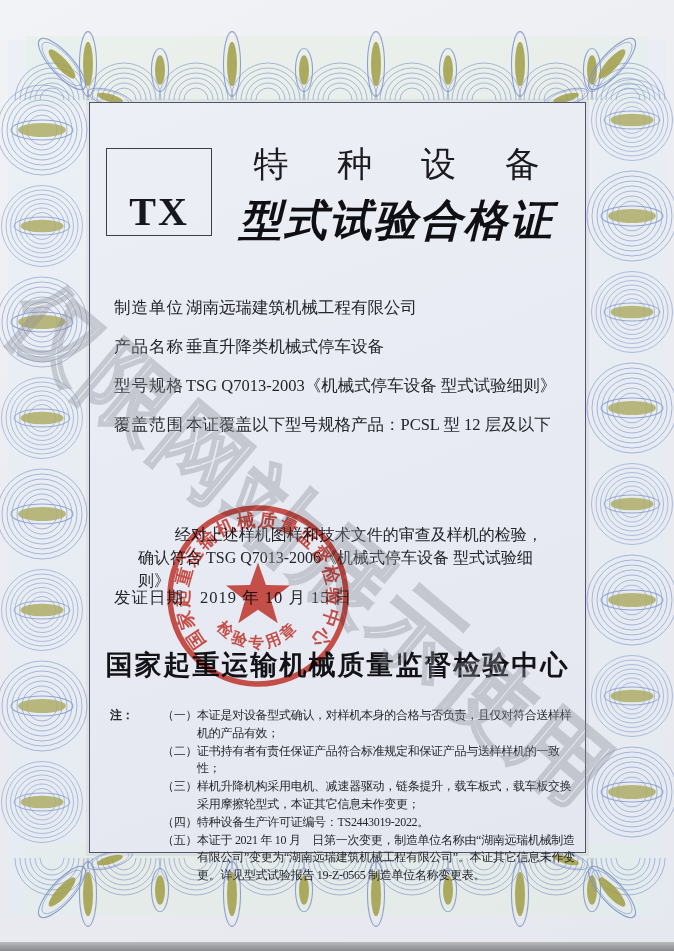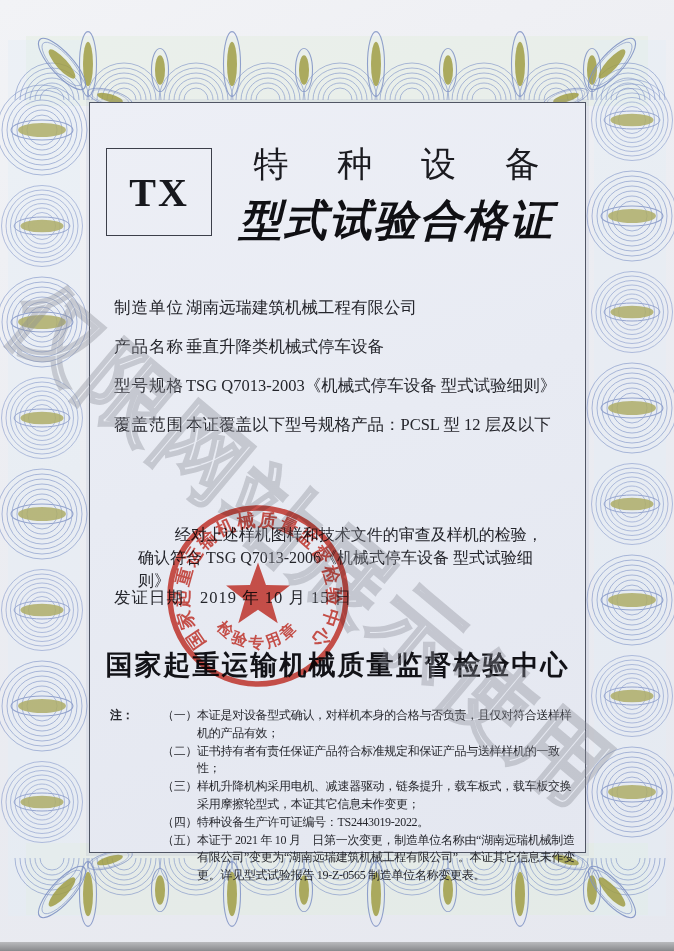--- a/index.html
+++ b/index.html
@@ -8,21 +8,21 @@
         background:linear-gradient(155deg,#f2f3f6 0%,#ecedf2 40%,#e6e8ef 100%);}
   svg.deco{position:absolute;left:0;top:0;z-index:1;}
   .photo-edge{position:absolute;left:0;bottom:0;width:100%;height:9px;z-index:9;
         background:linear-gradient(#b9babd,#88898c);}
   .frame{position:absolute;left:89px;top:102px;width:497px;height:751px;box-sizing:border-box;
         border:1.5px solid #505564;z-index:2;
         background:linear-gradient(160deg,#edeff6 0%,#e8ebf3 45%,#e4e7f0 100%);
         box-shadow:0 0 0 3px rgba(130,140,180,.12);}
   
   .tx-box{position:absolute;left:16px;top:45px;width:106px;height:88px;box-sizing:border-box;
-        border:1.5px solid #3c3f4a;display:flex;align-items:center;justify-content:center;
+        border:1.5px solid #3c3f4a;display:flex;align-items:flex-end;justify-content:center;
         font-weight:bold;font-size:40px;letter-spacing:2px;color:#17181d;}
   
   .title-block{position:absolute;left:122px;right:4px;top:38px;text-align:center;color:#141418;}
   .title-small{font-size:35px;letter-spacing:20px;margin-left:20px;color:#1b1b20;}
   .title-main{font-size:43px;font-weight:bold;letter-spacing:2px;margin-top:4px;color:#101014;font-style:italic;}
   .cert-no{font-size:15.5px;letter-spacing:1px;margin-top:16px;color:#23242a;}
   
   .fields{position:absolute;left:24px;top:194px;right:8px;}
   .field-row{height:39px;font-size:16.5px;color:#24252b;white-space:nowrap;}
   .field-label{display:inline-block;min-width:66px;margin-right:2px;letter-spacing:1px;text-align:center;}

